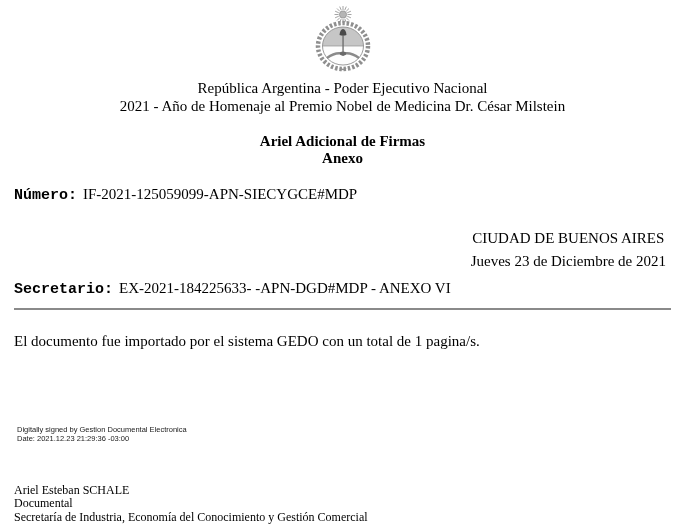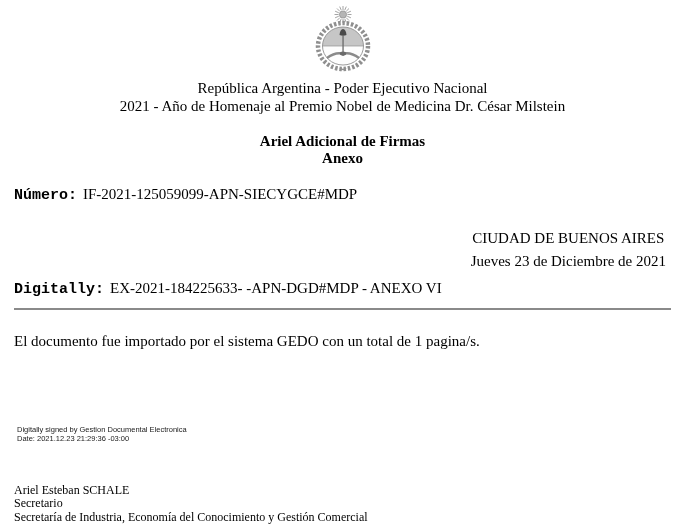--- a/index.html
+++ b/index.html
@@ -161,32 +161,32 @@
   <div class="numero-line">
     <span class="bold-label">Número:</span><span class="label-gap"></span><span>IF-2021-125059099-APN-SIECYGCE#MDP</span>
   </div>
 
   <div class="place-date">
     <div>CIUDAD DE BUENOS AIRES</div>
     <div>Jueves 23 de Diciembre de 2021</div>
   </div>
 
   <div class="referencia-line">
-    <span class="bold-label">Digitally:</span><span class="label-gap"></span><span>EX-2021-184225633- -APN-DGD#MDP - ANEXO VI</span>
+    <span class="bold-label">Secretario:</span><span class="label-gap"></span><span>EX-2021-184225633- -APN-DGD#MDP - ANEXO VI</span>
   </div>
 
   <hr class="rule">
 
   <div class="body-text">El documento fue importado por el sistema GEDO con un total de 1 pagina/s.</div>
 
   <div class="digital-sig">
     <div>Digitally signed by Gestion Documental Electronica</div>
     <div>Date: 2021.12.23 21:29:36 -03:00</div>
   </div>
 
   <div class="signer-block">
     <div>Ariel Esteban SCHALE</div>
-    <div>Secretario</div>
+    <div>Documental</div>
     <div>Secretaría de Industria, Economía del Conocimiento y Gestión Comercial</div>
     <div>Externa</div>
   </div>
 
 </div>
 
 </body></html>

